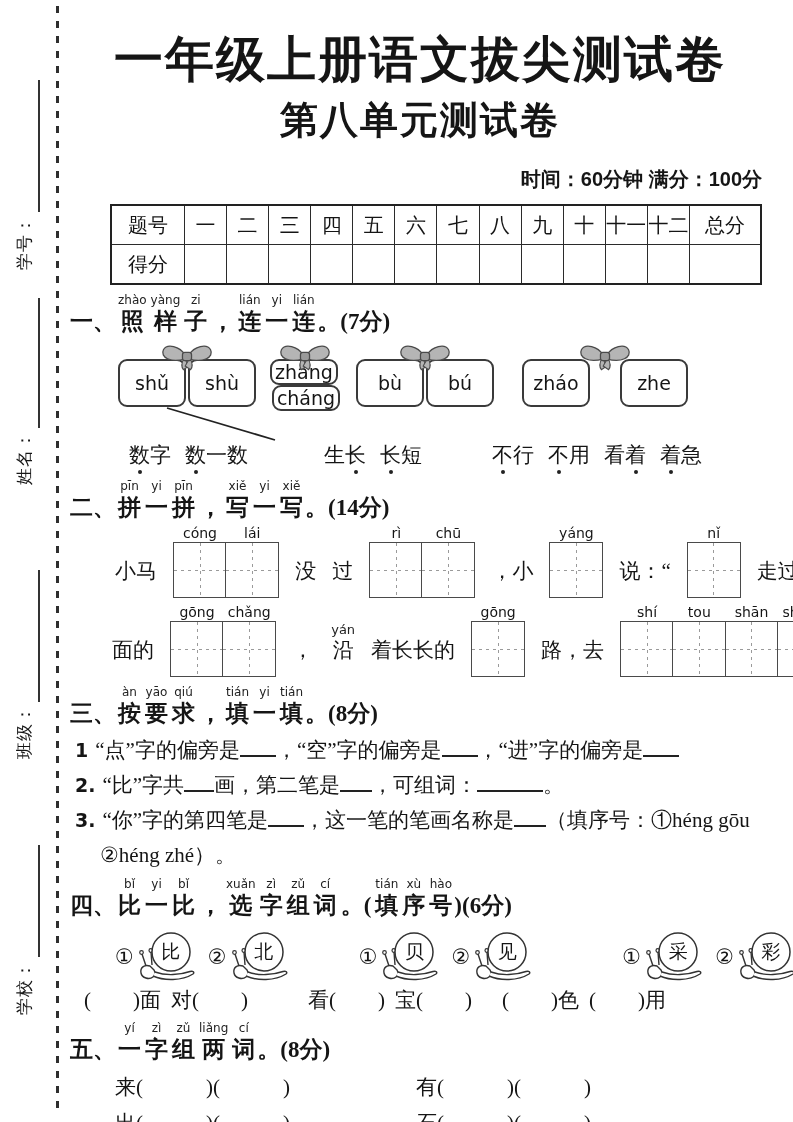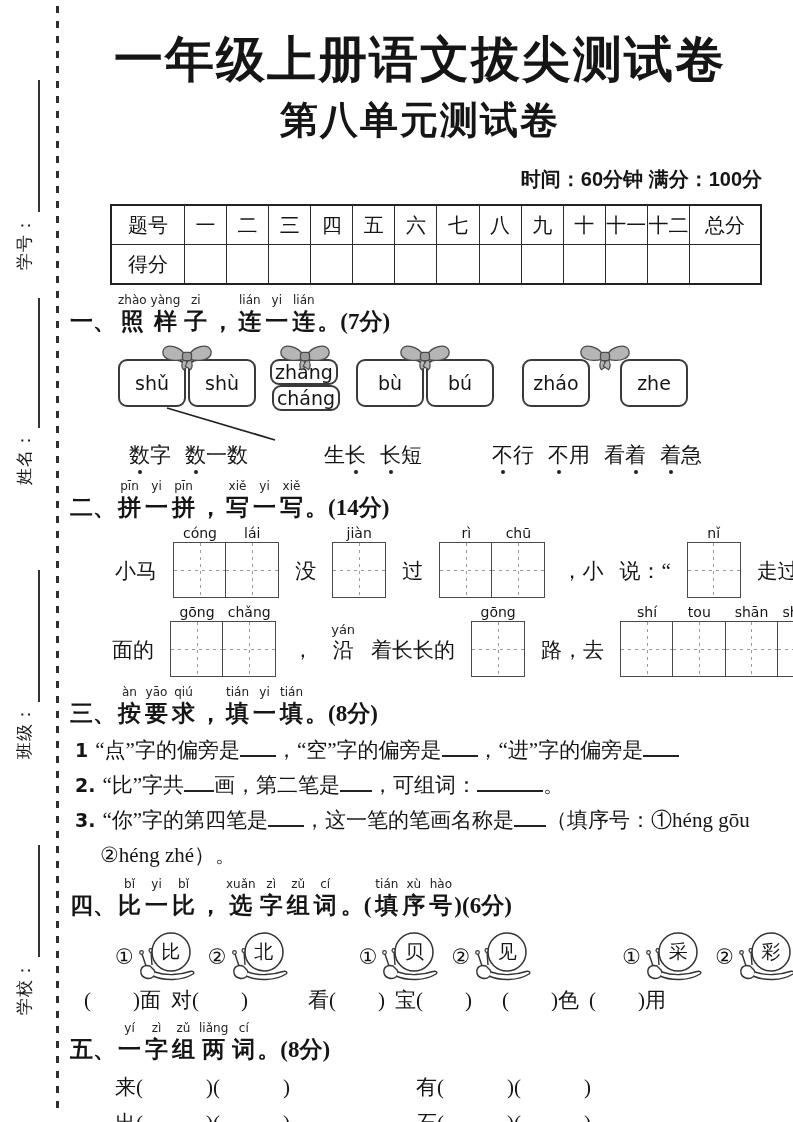--- a/index.html
+++ b/index.html
@@ -292,38 +292,38 @@
             <div class="boxcol">
               <div class="py">cóng</div>
               <div class="tz"></div>
             </div>
             <div class="boxcol">
               <div class="py">lái</div>
               <div class="tz"></div>
             </div>
           </div>
           <span class="s2t">没</span>
-          <div class="bxgroup">
-            <div class="boxcol">
-              <div class="py">jiàn</div>
-              <div class="tz"></div>
-            </div>
-          </div>
           <span class="s2t">过</span>
           <div class="bxgroup">
             <div class="boxcol">
               <div class="py">rì</div>
               <div class="tz"></div>
             </div>
             <div class="boxcol">
               <div class="py">chū</div>
               <div class="tz"></div>
             </div>
           </div>
           <span class="s2t">，小</span>
+          <div class="bxgroup">
+            <div class="boxcol">
+              <div class="py">yáng</div>
+              <div class="tz"></div>
+            </div>
+          </div>
           <span class="s2t">说：“</span>
           <div class="bxgroup">
             <div class="boxcol">
               <div class="py">nǐ</div>
               <div class="tz"></div>
             </div>
           </div>
           <span class="s2t">走过前</span>
         </div>
       <div class="s2line l2">

